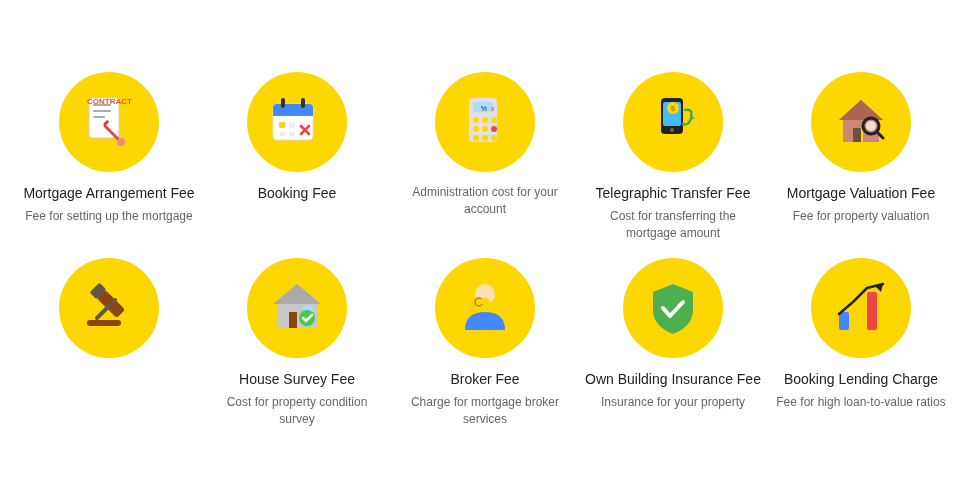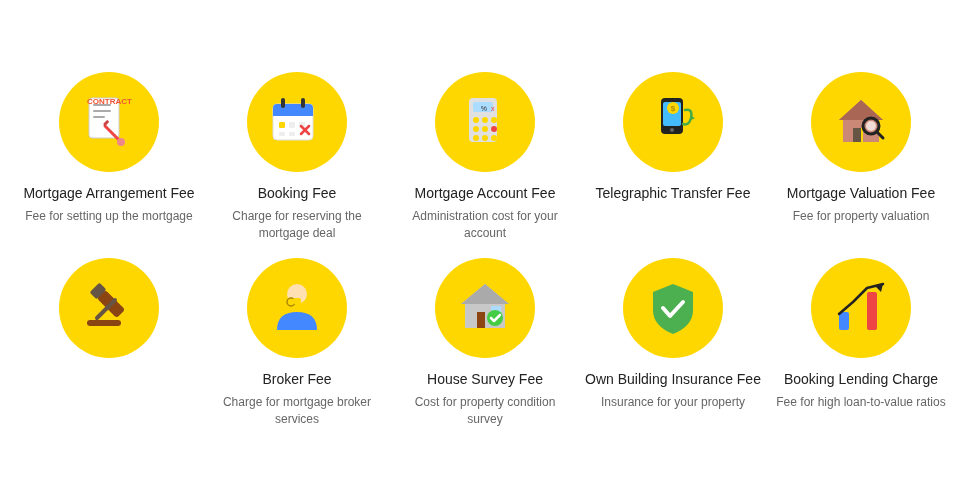--- a/index.html
+++ b/index.html
@@ -85,56 +85,55 @@
       <rect x="14" y="32" width="6" height="6" rx="1" fill="#FFD700"></rect>
       <rect x="24" y="32" width="6" height="6" rx="1" fill="#eee"></rect>
       <rect x="34" y="32" width="6" height="6" rx="1" fill="#eee"></rect>
       <rect x="14" y="42" width="6" height="4" rx="1" fill="#eee"></rect>
       <rect x="24" y="42" width="6" height="4" rx="1" fill="#eee"></rect>
       <path d="M36 44 L44 36" stroke="#e44" stroke-width="2.5" stroke-linecap="round"></path>
       <path d="M36 36 L44 44" stroke="#e44" stroke-width="2.5" stroke-linecap="round"></path>
     </svg>
     </div>
     <div class="card-title">Booking Fee</div>
-    <div class="card-desc">Charge for reserving the mortgage deal</div>
   </div>
     <div class="card">
     <div class="icon-circle">
       <svg viewBox="0 0 64 64" fill="none" xmlns="http://www.w3.org/2000/svg">
       <rect x="16" y="8" width="28" height="44" rx="4" fill="#e0e0e0"></rect>
       <rect x="20" y="12" width="20" height="10" rx="2" fill="#aaddff"></rect>
       <text x="34" y="21" font-size="7" fill="#333" text-anchor="end">%</text>
       <text x="38" y="21" font-size="7" fill="#e44">x</text>
       <circle cx="23" cy="30" r="3" fill="#FFD700"></circle>
       <circle cx="32" cy="30" r="3" fill="#FFD700"></circle>
       <circle cx="41" cy="30" r="3" fill="#FFD700"></circle>
       <circle cx="23" cy="39" r="3" fill="#FFD700"></circle>
       <circle cx="32" cy="39" r="3" fill="#FFD700"></circle>
       <circle cx="41" cy="39" r="3" fill="#e44"></circle>
       <circle cx="23" cy="48" r="3" fill="#FFD700"></circle>
       <circle cx="32" cy="48" r="3" fill="#FFD700"></circle>
       <circle cx="41" cy="48" r="3" fill="#FFD700"></circle>
     </svg>
     </div>
-    <div class="card-title">Mortgage Account Fee</div>
     <div class="card-desc">Administration cost for your account</div>
   </div>
     <div class="card">
     <div class="icon-circle">
       <svg viewBox="0 0 64 64" fill="none" xmlns="http://www.w3.org/2000/svg">
       <rect x="20" y="8" width="22" height="36" rx="4" fill="#222"></rect>
       <rect x="22" y="12" width="18" height="24" rx="2" fill="#44bbff"></rect>
       <circle cx="31" cy="40" r="2" fill="#666"></circle>
       <circle cx="32" cy="18" r="6" fill="#FFD700"></circle>
       <text x="32" y="21" font-size="8" font-weight="bold" fill="#a80" text-anchor="middle">$</text>
       <path d="M44 20 Q52 18 50 28 Q48 36 42 34" stroke="#4a4" stroke-width="2.5" fill="none" stroke-linecap="round"></path>
       <path d="M50 26 L50 30 L54 28 Z" fill="#4a4"></path>
     </svg>
     </div>
     <div class="card-title">Telegraphic Transfer Fee</div>
+    <div class="card-desc">Cost for transferring the mortgage amount</div>
   </div>
     <div class="card">
     <div class="icon-circle">
       <svg viewBox="0 0 64 64" fill="none" xmlns="http://www.w3.org/2000/svg">
       <polygon points="32,10 10,30 14,30 14,52 30,52 30,38 34,38 34,52 50,52 50,30 54,30" fill="#c87"></polygon>
       <polygon points="32,10 10,30 54,30" fill="#a65"></polygon>
       <rect x="24" y="38" width="8" height="14" fill="#654"></rect>
       <circle cx="42" cy="36" r="8" fill="none" stroke="#222" stroke-width="3"></circle>
       <circle cx="42" cy="36" r="5" fill="white" opacity="0.7"></circle>
       <line x1="48" y1="42" x2="54" y2="48" stroke="#222" stroke-width="3" stroke-linecap="round"></line>
@@ -149,46 +148,46 @@
       <rect x="10" y="44" width="34" height="6" rx="3" fill="#8B4513"></rect>
       <rect x="28" y="14" width="12" height="28" rx="3" fill="#8B4513" transform="rotate(-45 34 28)"></rect>
       <rect x="14" y="10" width="14" height="10" rx="2" fill="#654" transform="rotate(-45 21 15)"></rect>
       <line x1="20" y1="42" x2="38" y2="24" stroke="#654" stroke-width="4" stroke-linecap="round"></line>
     </svg>
     </div>
   </div>
     <div class="card">
     <div class="icon-circle">
       <svg viewBox="0 0 64 64" fill="none" xmlns="http://www.w3.org/2000/svg">
-      <circle cx="32" cy="18" r="10" fill="#ffe0b2"></circle>
-      <path d="M12 54 Q12 36 32 36 Q52 36 52 54" fill="#4488ff"></path>
-      <circle cx="26" cy="26" r="4" fill="#FFD700" stroke="#a80" stroke-width="1.5"></circle>
-      <rect x="28" y="22" width="8" height="6" rx="2" fill="#FFD700"></rect>
-    </svg>
-    </div>
-    <div class="card-title">Broker Fee</div>
-    <div class="card-desc">Charge for mortgage broker services</div>
-  </div>
-    <div class="card">
-    <div class="icon-circle">
-      <svg viewBox="0 0 64 64" fill="none" xmlns="http://www.w3.org/2000/svg">
       <polygon points="32,8 8,28 12,28 12,52 52,52 52,28 56,28" fill="#c8c8c8"></polygon>
       <polygon points="32,8 8,28 56,28" fill="#aaa"></polygon>
       <rect x="24" y="36" width="8" height="16" fill="#8B4513"></rect>
       <rect x="38" y="30" width="10" height="10" rx="1" fill="#aaddff"></rect>
       <circle cx="42" cy="42" r="8" fill="#4c4"></circle>
       <polyline points="38,42 41,45 47,39" stroke="white" stroke-width="2.5" fill="none" stroke-linecap="round" stroke-linejoin="round"></polyline>
     </svg>
     </div>
     <div class="card-title">House Survey Fee</div>
     <div class="card-desc">Cost for property condition survey</div>
   </div>
     <div class="card">
     <div class="icon-circle">
       <svg viewBox="0 0 64 64" fill="none" xmlns="http://www.w3.org/2000/svg">
+      <circle cx="32" cy="18" r="10" fill="#ffe0b2"></circle>
+      <path d="M12 54 Q12 36 32 36 Q52 36 52 54" fill="#4488ff"></path>
+      <circle cx="26" cy="26" r="4" fill="#FFD700" stroke="#a80" stroke-width="1.5"></circle>
+      <rect x="28" y="22" width="8" height="6" rx="2" fill="#FFD700"></rect>
+    </svg>
+    </div>
+    <div class="card-title">Broker Fee</div>
+    <div class="card-desc">Charge for mortgage broker services</div>
+  </div>
+    <div class="card">
+    <div class="icon-circle">
+      <svg viewBox="0 0 64 64" fill="none" xmlns="http://www.w3.org/2000/svg">
       <path d="M32 8 L52 16 L52 34 Q52 50 32 58 Q12 50 12 34 L12 16 Z" fill="#4caf50"></path>
       <polyline points="22,32 29,40 42,26" stroke="white" stroke-width="4" fill="none" stroke-linecap="round" stroke-linejoin="round"></polyline>
     </svg>
     </div>
     <div class="card-title">Own Building Insurance Fee</div>
     <div class="card-desc">Insurance for your property</div>
   </div>
     <div class="card">
     <div class="icon-circle">
       <svg viewBox="0 0 64 64" fill="none" xmlns="http://www.w3.org/2000/svg">

